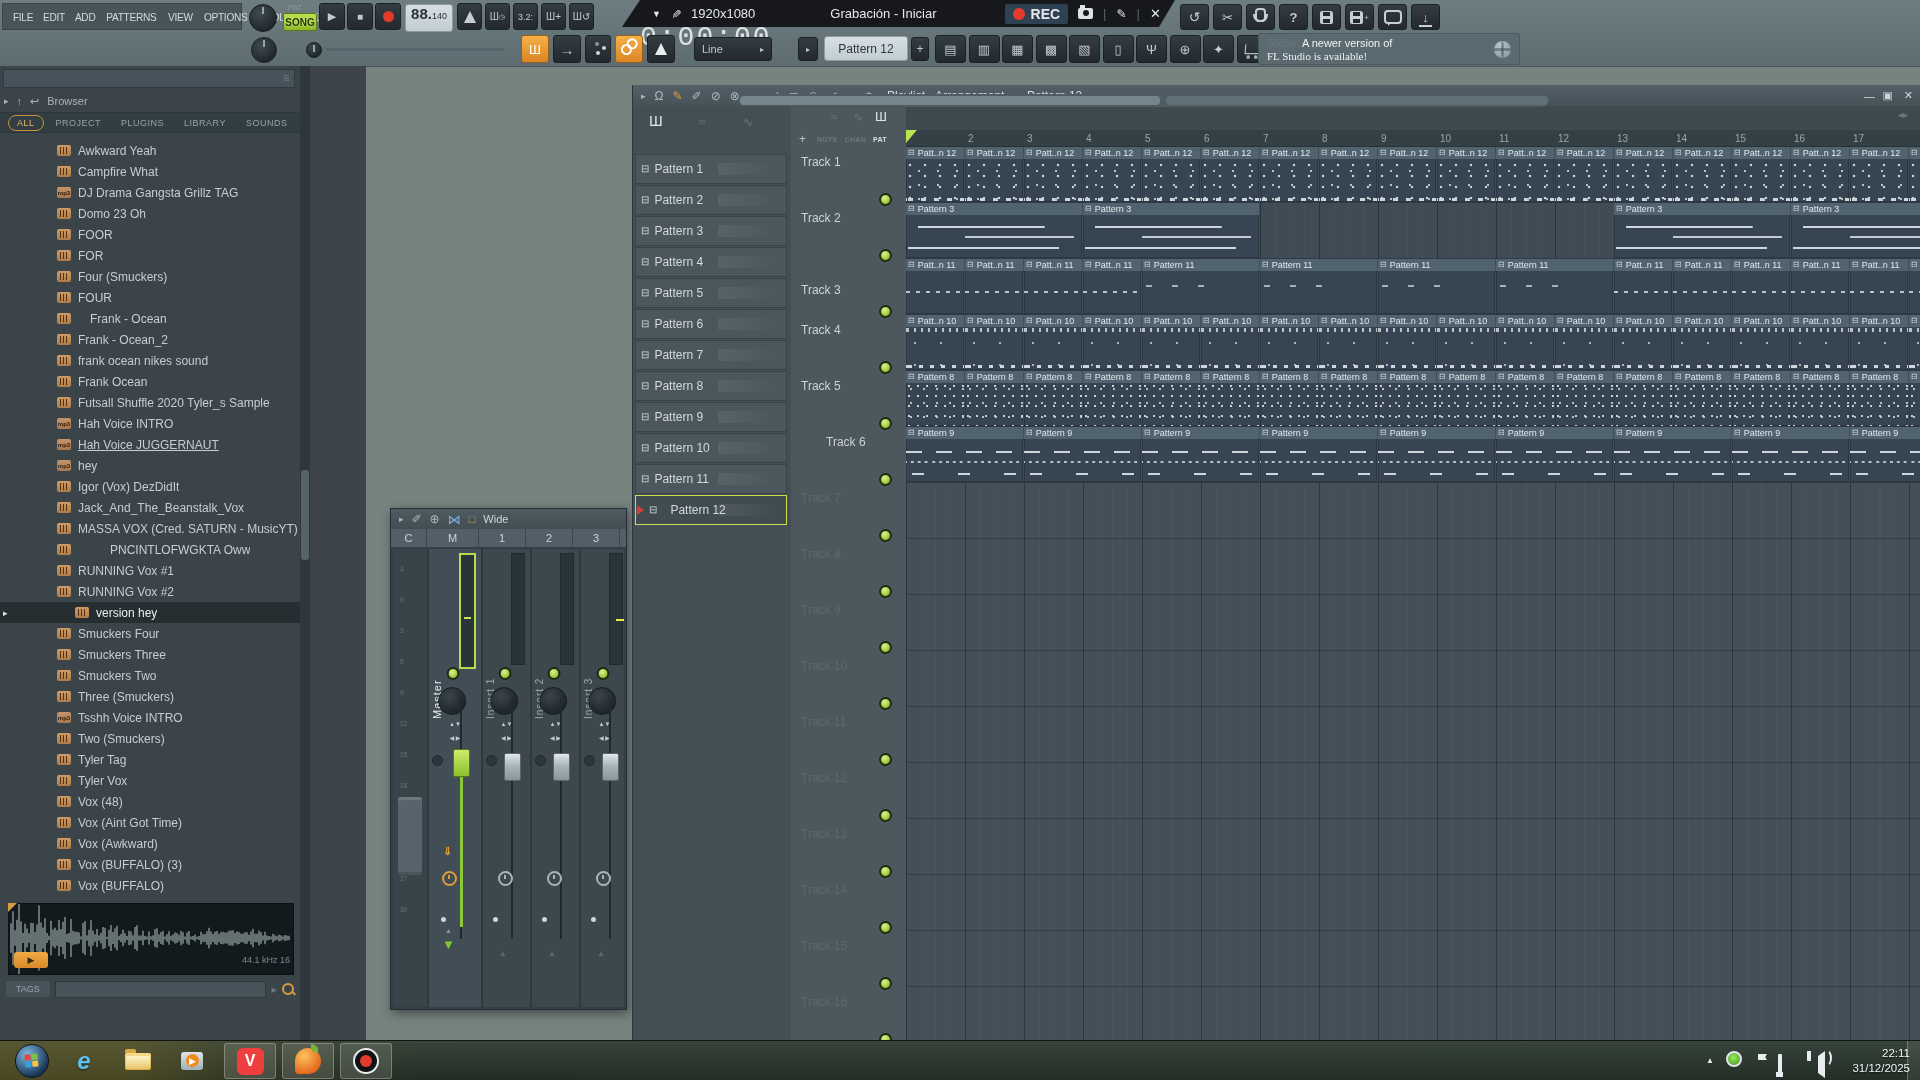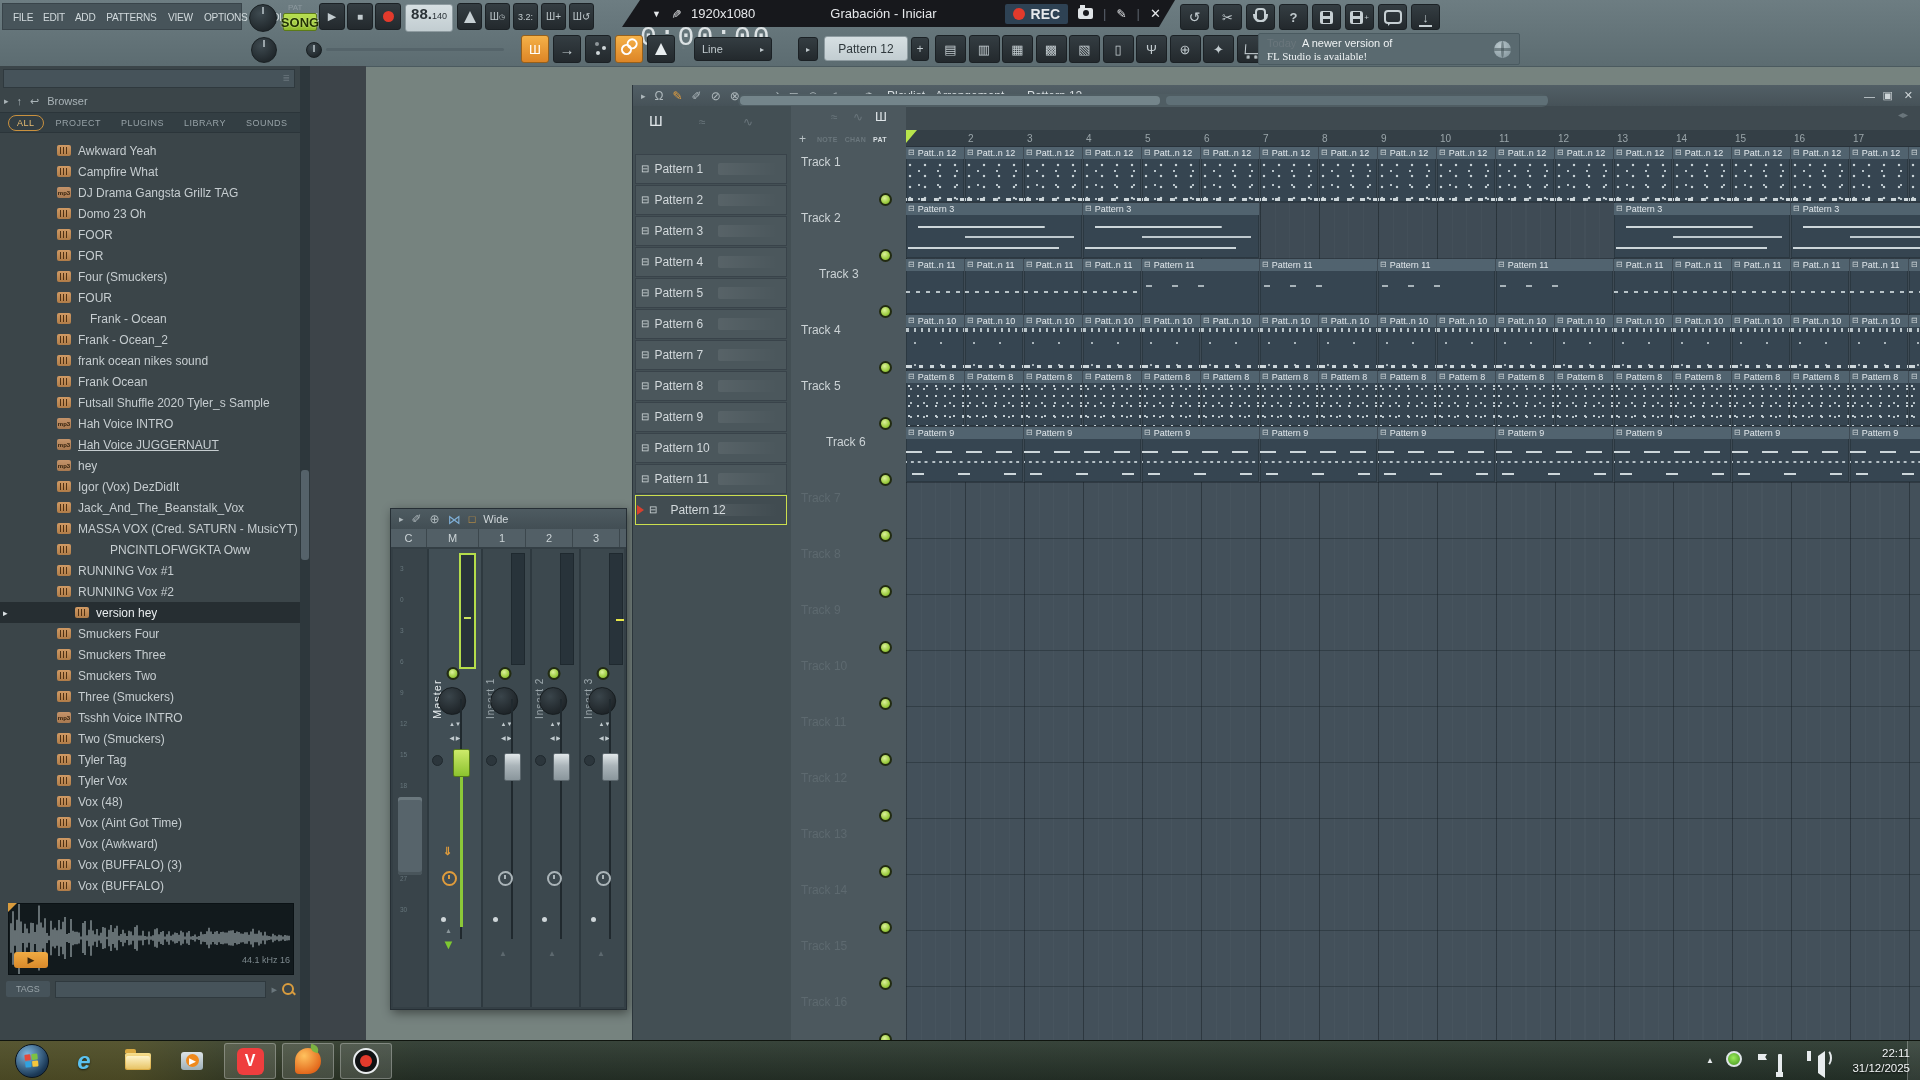--- a/index.html
+++ b/index.html
@@ -9,21 +9,21 @@
   .b{background:linear-gradient(#343d42,#23292d);border:1px solid #1b2125;border-radius:3px;
      color:#c2cbcf;display:flex;align-items:center;justify-content:center;box-sizing:border-box;}
   .b.on{background:linear-gradient(#f5b148,#dd8526);border-color:#96601c;color:#fff;}
   
   #topbar{left:0;top:0;width:1920px;height:66px;background:linear-gradient(#6d7d82,#5c6c71);border-bottom:1px solid #4b5a5f;}
   #menubar{left:2px;top:3px;width:240px;height:27px;background:#47545a;border:1px solid #39444a;display:flex;align-items:center;padding:0 5px;gap:0;box-sizing:border-box;}
   .menu-item{font-size:11px;color:#d2dadd;padding:0 4px;letter-spacing:-0.3px;transform:scaleX(.92);}
   .knob{border-radius:50%;background:radial-gradient(circle at 38% 32%,#3e4a50,#20272b 75%);border:1px solid #192023;}
   .knob:after{content:"";position:absolute;left:50%;top:2px;width:2px;height:7px;background:#9aa5aa;transform:translateX(-50%);}
   #song-badge{background:linear-gradient(#b8e052,#8db92c);border:1px solid #5c7b17;border-radius:2px;color:#233305;
-    font-size:13px;font-weight:bold;display:flex;align-items:center;justify-content:center;text-shadow:0 0 2px #e4ff9c;}
+    font-size:10px;font-weight:bold;display:flex;align-items:center;justify-content:center;text-shadow:0 0 2px #e4ff9c;}
   #bpm-box{background:linear-gradient(#d6dfe2,#c2cdd1);border:1px solid #8e9ba0;border-radius:3px;color:#2b3338;
     display:flex;align-items:baseline;justify-content:center;}
   #timedisp{font-family:"Liberation Mono",monospace;font-size:28px;color:#dce2e4;letter-spacing:2px;}
   #recbar{left:622px;top:0;width:553px;height:27px;background:#17181c;color:#e6e8eb;display:flex;align-items:center;
     clip-path:polygon(18px 0,100% 0,calc(100% - 16px) 100%,0 100%);font-size:13px;gap:10px;padding-left:30px;box-sizing:border-box;z-index:6;}
   #rec-chip{background:#2e4254;border-radius:2px;display:flex;align-items:center;gap:6px;padding:2px 8px;}
   #rec-dot{width:12px;height:12px;border-radius:50%;background:#e23a2c;}
   .rb-sep{color:#5a616b;}
   .i-cam{width:15px;height:11px;background:#dfe3e6;border-radius:2px;position:relative;}
   .i-cam:before{content:"";position:absolute;left:5px;top:2px;width:6px;height:6px;border-radius:50%;background:#17181c;}
@@ -830,21 +830,21 @@
       <div id="ttabs" class="abs" style="left:26px;top:30px;display:flex;gap:7px;">
           <div style="font-size: 7px; font-weight: bold; letter-spacing: 0.3px; color: rgb(107, 119, 125);">NOTE</div>
           <div style="font-size: 7px; font-weight: bold; letter-spacing: 0.3px; color: rgb(107, 119, 125);">CHAN</div>
           <div style="font-size: 7px; font-weight: bold; letter-spacing: 0.3px; color: rgb(217, 223, 226);">PAT</div>
         </div>
       <div id="tnames">
           <div class="tname" style="top: 49px;">Track 1</div>
           <div class="led tled" style="top: 87px;"></div>
           <div class="tname" style="top: 105px;">Track 2</div>
           <div class="led tled" style="top: 143px;"></div>
-          <div class="tname" style="top: 161px; margin-left: 18px;">Track 3</div>
+          <div class="tname" style="top: 177px;">Track 3</div>
           <div class="led tled" style="top: 199px;"></div>
           <div class="tname" style="top: 217px;">Track 4</div>
           <div class="led tled" style="top: 255px;"></div>
           <div class="tname" style="top: 273px;">Track 5</div>
           <div class="led tled" style="top: 311px;"></div>
           <div class="tname" style="top: 329px; margin-left: 25px;">Track 6</div>
           <div class="led tled" style="top: 367px;"></div>
           <div class="tname off" style="top: 385px;">Track 7</div>
           <div class="led tled" style="top: 423px;"></div>
           <div class="tname off" style="top: 441px;">Track 8</div>

